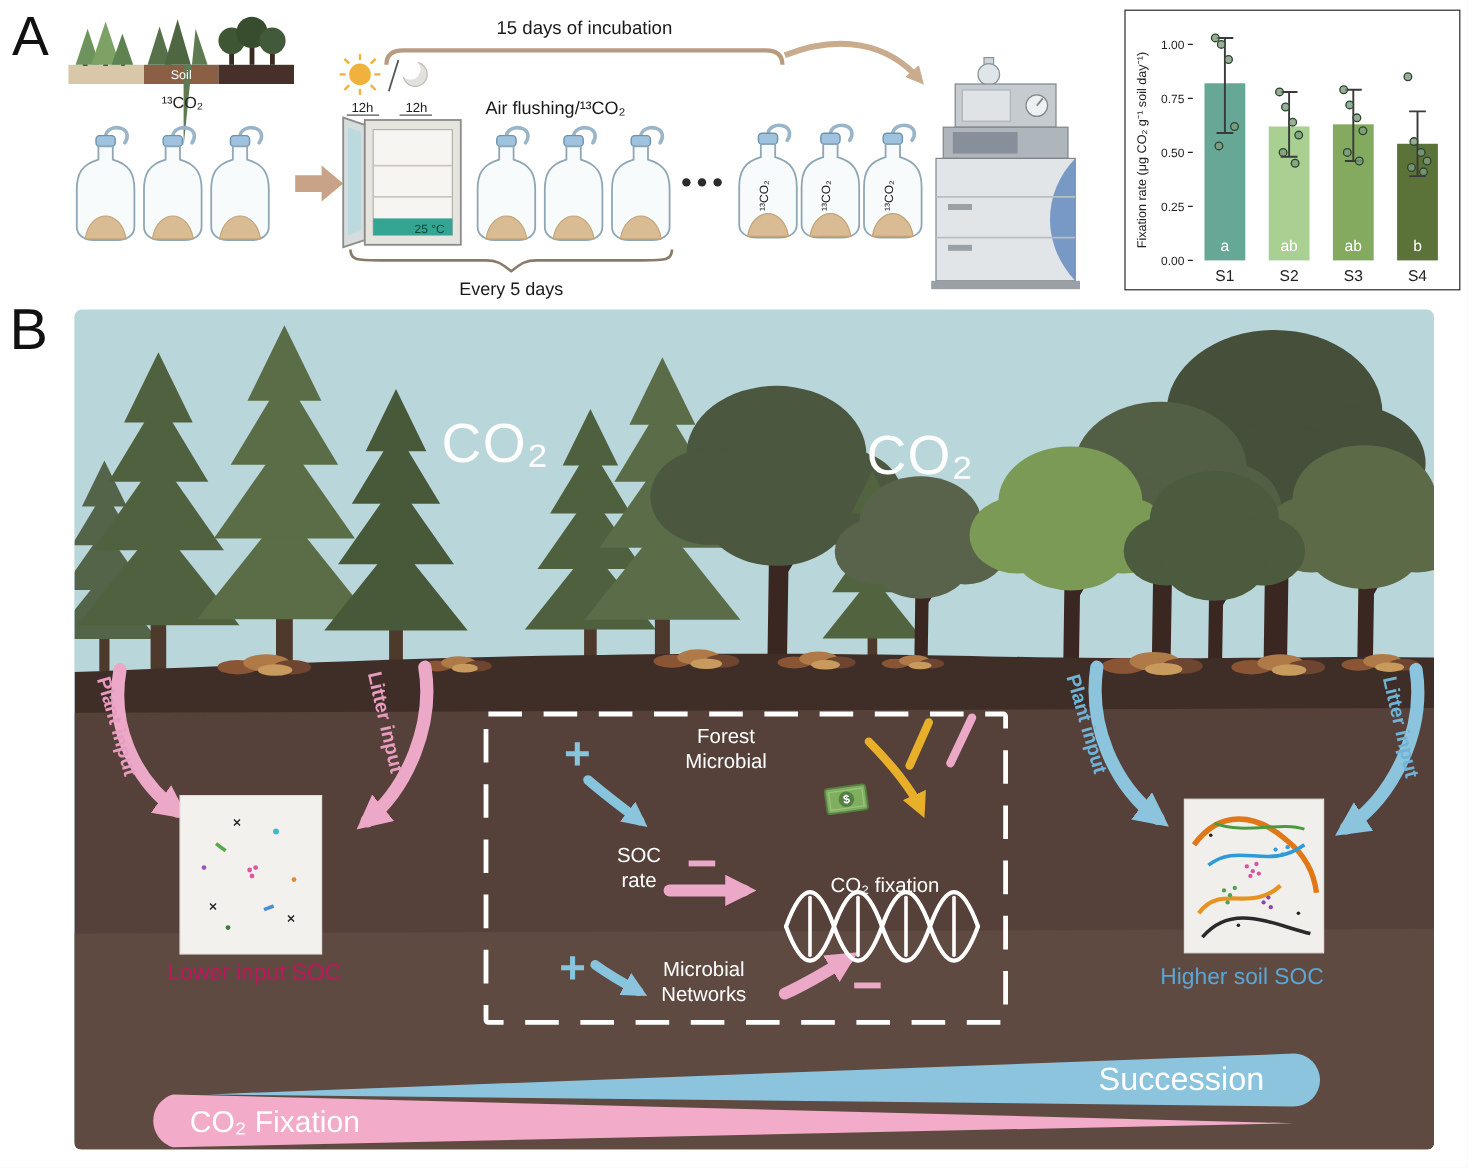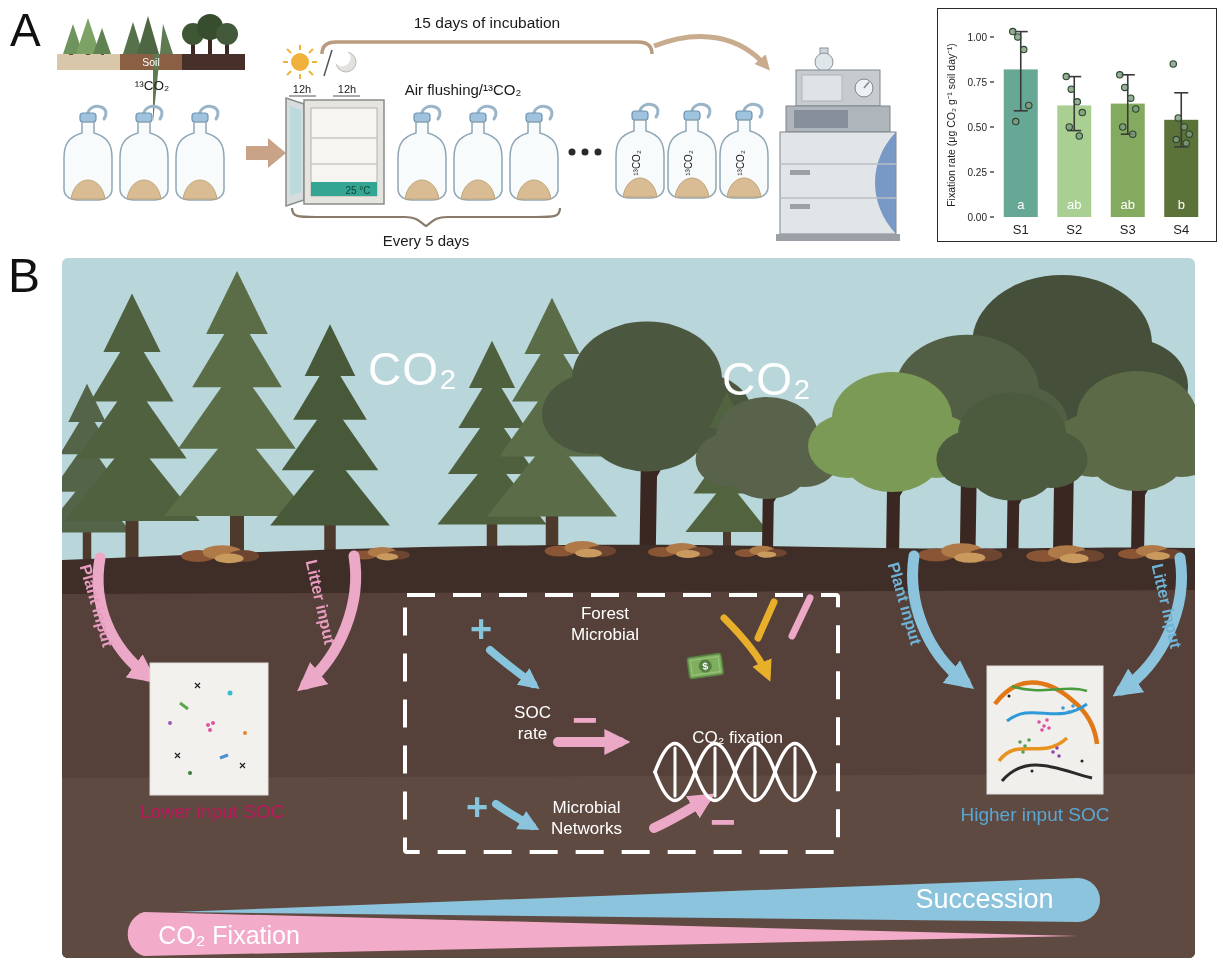--- a/index.html
+++ b/index.html
@@ -393,21 +393,21 @@
 
     <div class="co2-big" style="left:306px;top:84px">CO₂</div>
     <div class="co2-big" style="left:660px;top:94px">CO₂</div>
 
     <div class="rot" style="left:32px;top:304px;transform:rotate(74deg);color:#e79cc0">Plant input</div>
     <div class="rot" style="left:258px;top:300px;transform:rotate(77deg);color:#e79cc0">Litter input</div>
     <div class="rot" style="left:840px;top:302px;transform:rotate(74deg);color:#6fb3d6">Plant input</div>
     <div class="rot" style="left:1104px;top:304px;transform:rotate(77deg);color:#6fb3d6">Litter input</div>
 
     <div class="soc-label" style="left:70px;top:543px;color:#be185d">Lower input SOC</div>
-    <div class="soc-label" style="left:893px;top:546px;color:#5ba6d4">Higher input SOC</div>
+    <div class="soc-label" style="left:893px;top:546px;color:#5ba6d4">Higher soil SOC</div>
 
     <div class="concept-text" style="left:478px;top:346px;width:130px">Forest
 Microbial</div>
     <div class="concept-text" style="left:428px;top:445px;width:85px">SOC
 rate</div>
     <div class="concept-text" style="left:462px;top:540px;width:125px">Microbial
 Networks</div>
     <div class="concept-text" style="left:608px;top:470px;width:135px">CO₂ fixation</div>
 
     <div class="sign" style="left:408px;top:352px;font-size:38px;color:#86c5dc">+</div>

